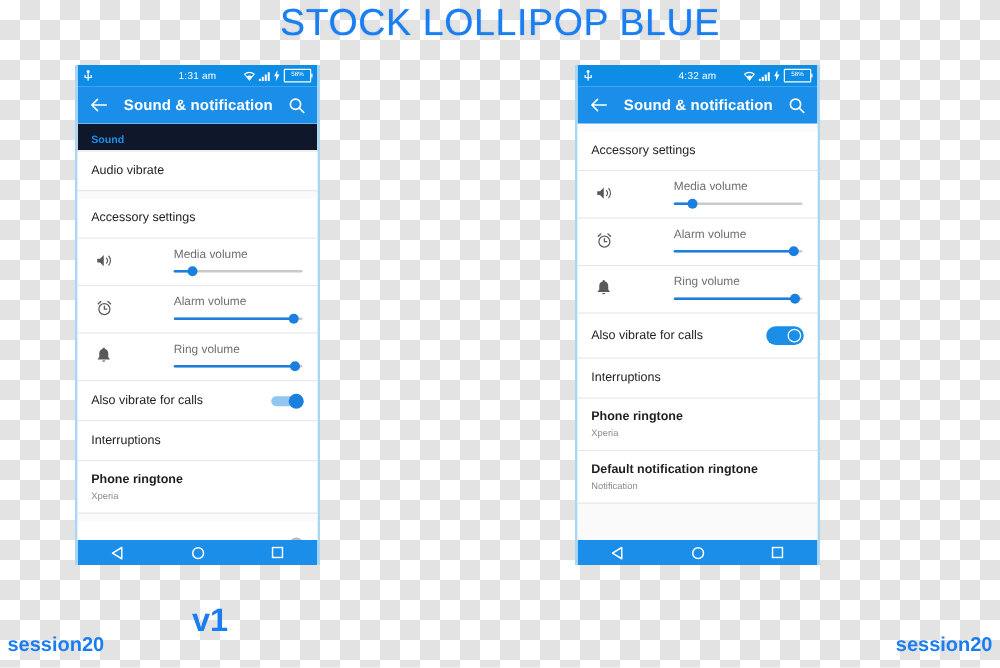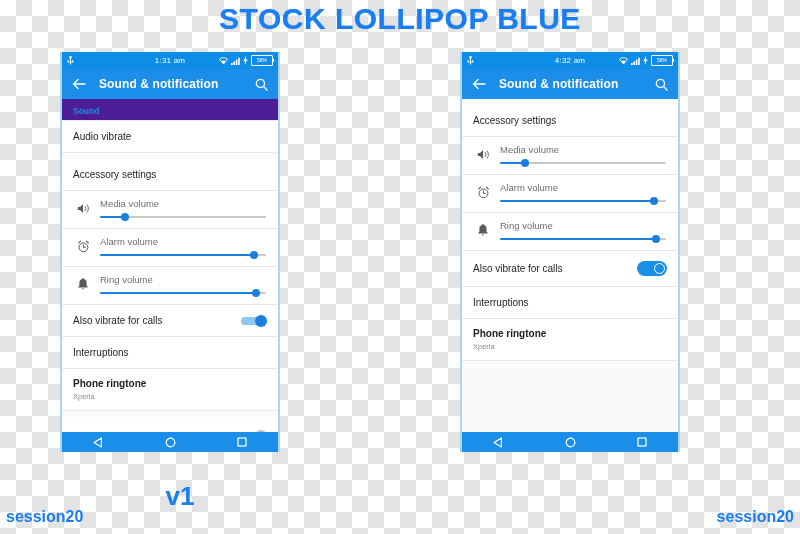--- a/index.html
+++ b/index.html
@@ -13,30 +13,30 @@
       linear-gradient(45deg,#e3e3e3 25%,transparent 25%,transparent 75%,#e3e3e3 75%);
     background-size:32px 32px;
     background-position:0 0,16px 16px;
   }
   .stage{position:absolute;inset:0;}
 
   
   .title{
     position:absolute;left:0;right:0;top:2px;
     text-align:center;
-    font-size:30px;font-weight:bold;
+    font-size:30px;font-weight:normal;
     letter-spacing:.5px;
     color:#1b7ef0;
     text-shadow:0 0 1px rgba(27,126,240,.6);
   }
 
   
   .phone{
     position:absolute;top:52px;
-    width:220px;height:400px;
+    width:196px;height:400px;
     background:#ffffff;
     border-left:2px solid #a9d6f2;
     border-right:2px solid #a9d6f2;
     box-sizing:border-box;
     overflow:hidden;
   }
   #phone-v1{left:60px;}
   #phone-v2{left:460px;}
 
   
@@ -77,39 +77,39 @@
     height:333px;overflow:hidden;background:#fafafa;
     position:relative;
   }
   .row{
     background:#fff;border-bottom:1px solid #e6e6e6;
     box-sizing:border-box;position:relative;
   }
   .row-gap{height:6px;background:#fafafa;border:0;}
   .section-head{
     padding:7px 11px 4px 11px;font-size:8.5px;color:#1b8ee8;font-weight:bold;
-    background:#4c1d95;border-bottom:1px solid #ececec;
+    background:#0f172a;border-bottom:1px solid #ececec;
   }
   .row-simple{
     padding:10px 11px;font-size:10px;color:#1e1e1e;
   }
   .row-two{
     padding:8px 11px 8px 11px;
   }
   .row-two .r-title{font-size:10px;color:#1e1e1e;font-weight:bold;line-height:13px;}
   .row-two .r-sub{font-size:7.5px;color:#8a8a8a;line-height:11px;margin-top:1px;}
 
   .row-switch{
     padding:10px 11px;display:flex;align-items:center;justify-content:space-between;
     font-size:10px;color:#1e1e1e;
   }
 
   
   .row-slider{
-    display:flex;align-items:center;padding:7px 12px 10px 10px;
+    display:flex;align-items:center;padding:7px 12px 10px 10px;gap:39px;
   }
   .sl-icon{width:22px;flex:0 0 22px;display:flex;align-items:center;justify-content:center;color:#5a5a5a;}
   .sl-body{flex:1;margin-left:6px;}
   .sl-label{font-size:9.5px;color:#6f6f6f;margin-bottom:7px;}
   .track{
     position:relative;height:2px;background:#c9c9c9;border-radius:2px;
   }
   .track .fill{position:absolute;left:0;top:0;bottom:0;background:#1b7fe0;border-radius:2px;}
   .track .thumb{
     position:absolute;top:50%;width:8px;height:8px;margin-top:-4px;margin-left:-4px;
@@ -146,21 +146,21 @@
     height:20px;background:#1a8ee8;
     display:flex;align-items:center;justify-content:space-around;
   }
   .nav-btn{width:22px;height:14px;display:flex;align-items:center;justify-content:center;cursor:pointer;}
 
   
   .vlabel{
     position:absolute;top:481px;font-size:26px;font-weight:bold;color:#1b7ef0;
     width:240px;text-align:center;
   }
-  #v1-label{left:60px;}
+  #v1-label{left:48px;}
   #v2-label{left:460px;}
   .watermark{
     position:absolute;bottom:8px;font-size:16px;font-weight:bold;color:#1b7ef0;
   }
   #wm-left{left:6px;}
   #wm-right{right:6px;}
 </style>
 </head>
 <body>
 
@@ -442,20 +442,24 @@
       </div>
 
       <div class="row row-simple">Interruptions</div>
 
       <div class="row row-two">
         <span class="r-title" style="display:block">Phone ringtone</span>
         <span class="r-sub" style="display:block">Xperia</span>
       </div>
 
 
+      <div class="row row-two">
+        <span class="r-title" style="display:block">Default notification ringtone</span>
+        <span class="r-sub" style="display:block">Notification</span>
+      </div>
     </div>
 
     <div class="navbar">
       <span class="nav-btn">
         <svg width="10" height="11" viewBox="0 0 10 11">
             <path d="M8.4 1 L1 5.5 L8.4 10 Z" fill="none" stroke="#fff" stroke-width="1.2" stroke-linejoin="round"></path>
           </svg>
       </span>
       <span class="nav-btn">
         <svg width="11" height="11" viewBox="0 0 11 11">

